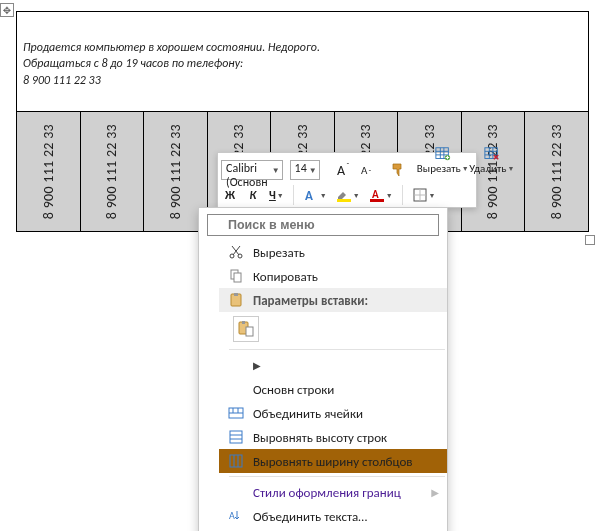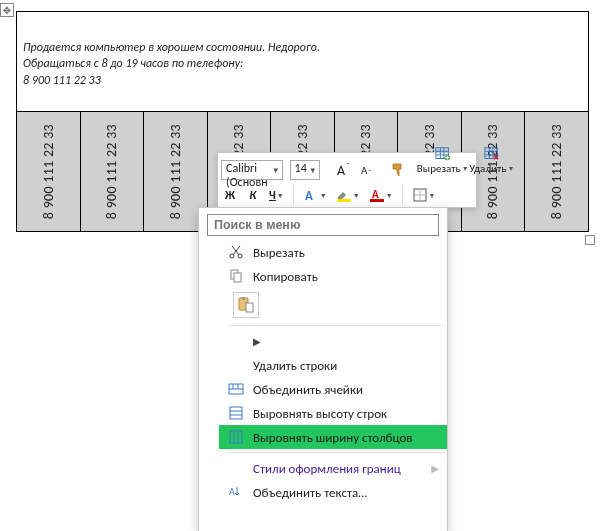--- a/index.html
+++ b/index.html
@@ -123,35 +123,35 @@
     box-shadow: 0 4px 10px rgba(0,0,0,0.22);
     padding: 2px 0 3px 0;
     font-size: 13px;
   }
   .ctx-search {
     margin: 4px 8px 4px 8px;
   }
   .ctx-search input {
     width: 100%;
     border: 1px solid #888;
-    padding: 3px 6px;
+    padding: 3px 20px;
     font-size: 12.5px;
     font-weight: bold;
     color: #555;
     outline: none;
   }
   .ctx-item, .ctx-label {
     display: flex; align-items: center;
     height: 24px;
     padding: 0 8px 0 6px;
     cursor: default;
     position: relative;
     margin-left: 20px;
   }
-  .ctx-item:hover, .ctx-item.hover { background: #22c55e; }
+  .ctx-item:hover, .ctx-item.hover { background: #a16207; }
   .ctx-icon {
     width: 22px; display:flex; align-items:center; justify-content:center;
     margin-right: 6px;
   }
   .ctx-text { flex: 1; white-space: nowrap; }
   .ctx-arrow { font-size: 10px; color: #444; }
   .ctx-disabled .ctx-text { color: #4c1d95; }
   .ctx-sep { height: 1px; background: #e2e2e2; margin: 3px 2px 3px 30px; }
   .ctx-label { background: #eee; cursor: default; }
   .ctx-label .ctx-text { font-weight: 600; color: #555; }
@@ -363,20 +363,29 @@
   <div class="ctx-item">
     <span class="ctx-icon">
         <svg width="16" height="16" viewBox="0 0 16 16">
           <rect x="3" y="2" width="7" height="9" fill="#fff" stroke="#888"></rect>
           <rect x="6" y="5" width="7" height="9" fill="#fff" stroke="#888"></rect>
         </svg>
       </span>
     <span class="ctx-text">Копировать</span>
   </div>
 
+  <div class="ctx-label">
+    <span class="ctx-icon">
+        <svg width="16" height="16" viewBox="0 0 16 16">
+          <rect x="3" y="2" width="10" height="12" rx="1" fill="#e9c27a" stroke="#b88a30"></rect>
+          <rect x="6" y="1" width="4" height="3" fill="#999"></rect>
+        </svg>
+      </span>
+    <span class="ctx-text">Параметры вставки:</span>
+  </div>
   <div class="ctx-paste-zone">
     <div class="paste-opt">
       <span>
           <svg width="18" height="18" viewBox="0 0 18 18">
             <rect x="2" y="2" width="9" height="12" rx="1" fill="#e9c27a" stroke="#b88a30"></rect>
             <rect x="5" y="1" width="3" height="3" fill="#999"></rect>
             <rect x="9" y="7" width="7" height="9" fill="#fff" stroke="#888"></rect>
           </svg>
         </span>
     </div>
@@ -384,21 +393,21 @@
 
   <div class="ctx-sep"></div>
 
   <div class="ctx-item">
     <span class="ctx-icon"></span>
     <span class="ctx-arrow">▶</span>
   </div>
 
   <div class="ctx-item">
     <span class="ctx-icon"></span>
-    <span class="ctx-text">Удалить строки</span>
+    <span class="ctx-text">Основн строки</span>
   </div>
 
   <div class="ctx-item">
     <span class="ctx-icon">
         <svg width="16" height="16" viewBox="0 0 16 16">
           <rect x="1" y="3" width="14" height="10" fill="none" stroke="#3a7ac8"></rect>
           <line x1="1" y1="8" x2="15" y2="8" stroke="#3a7ac8"></line>
           <line x1="5" y1="3" x2="5" y2="8" stroke="#3a7ac8"></line>
           <line x1="10" y1="3" x2="10" y2="8" stroke="#3a7ac8"></line>
         </svg>

